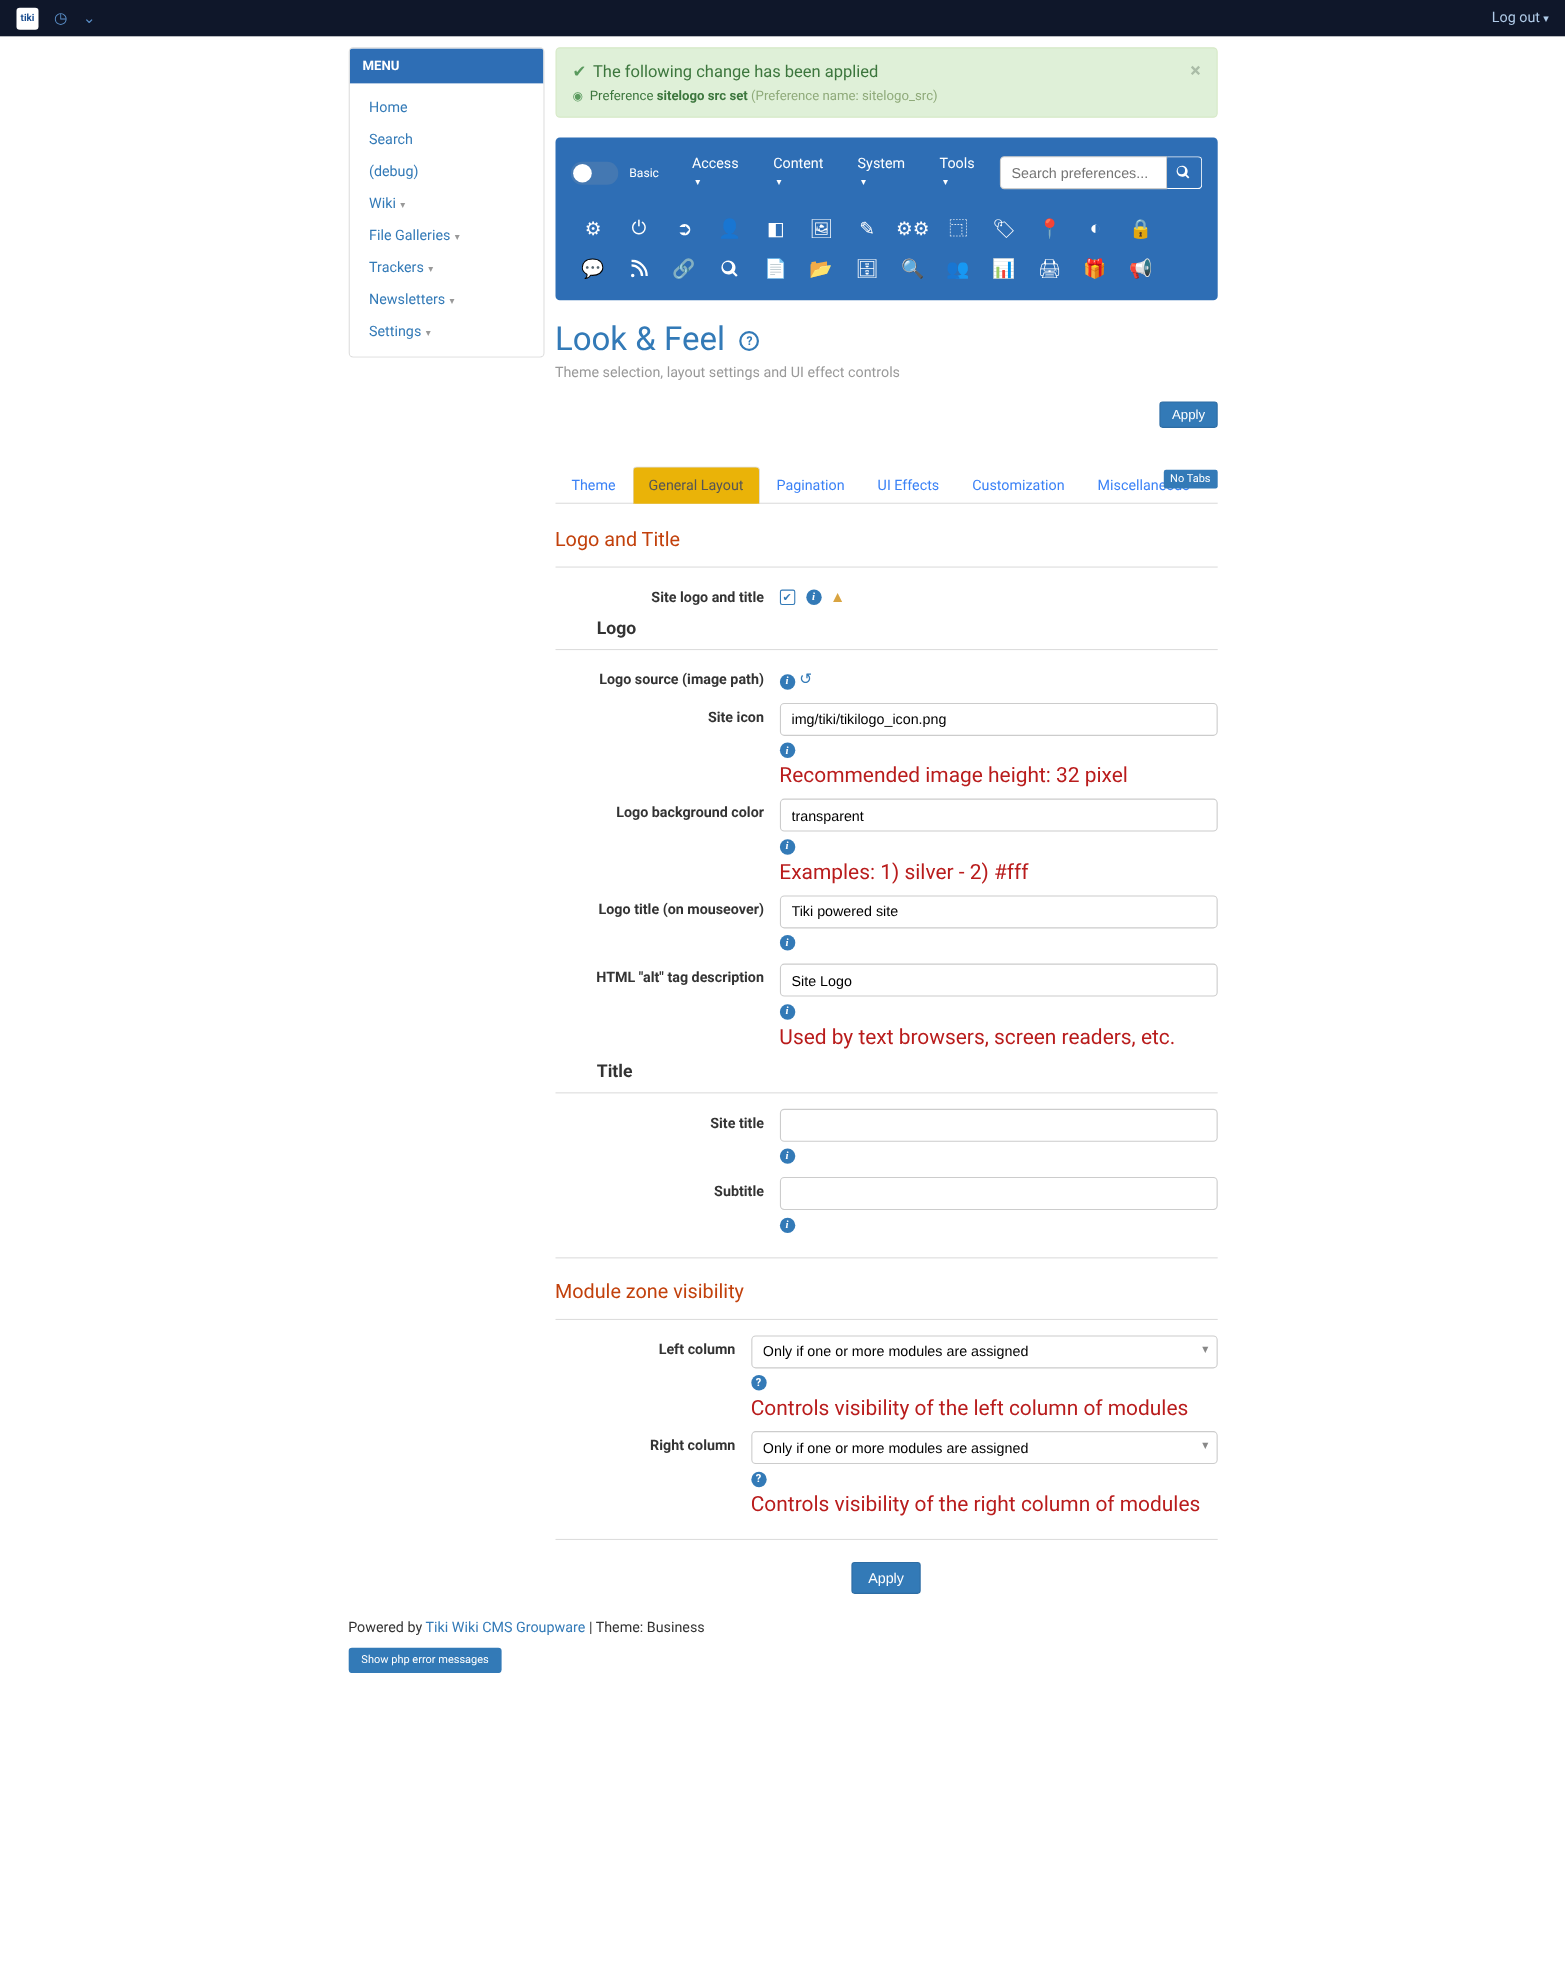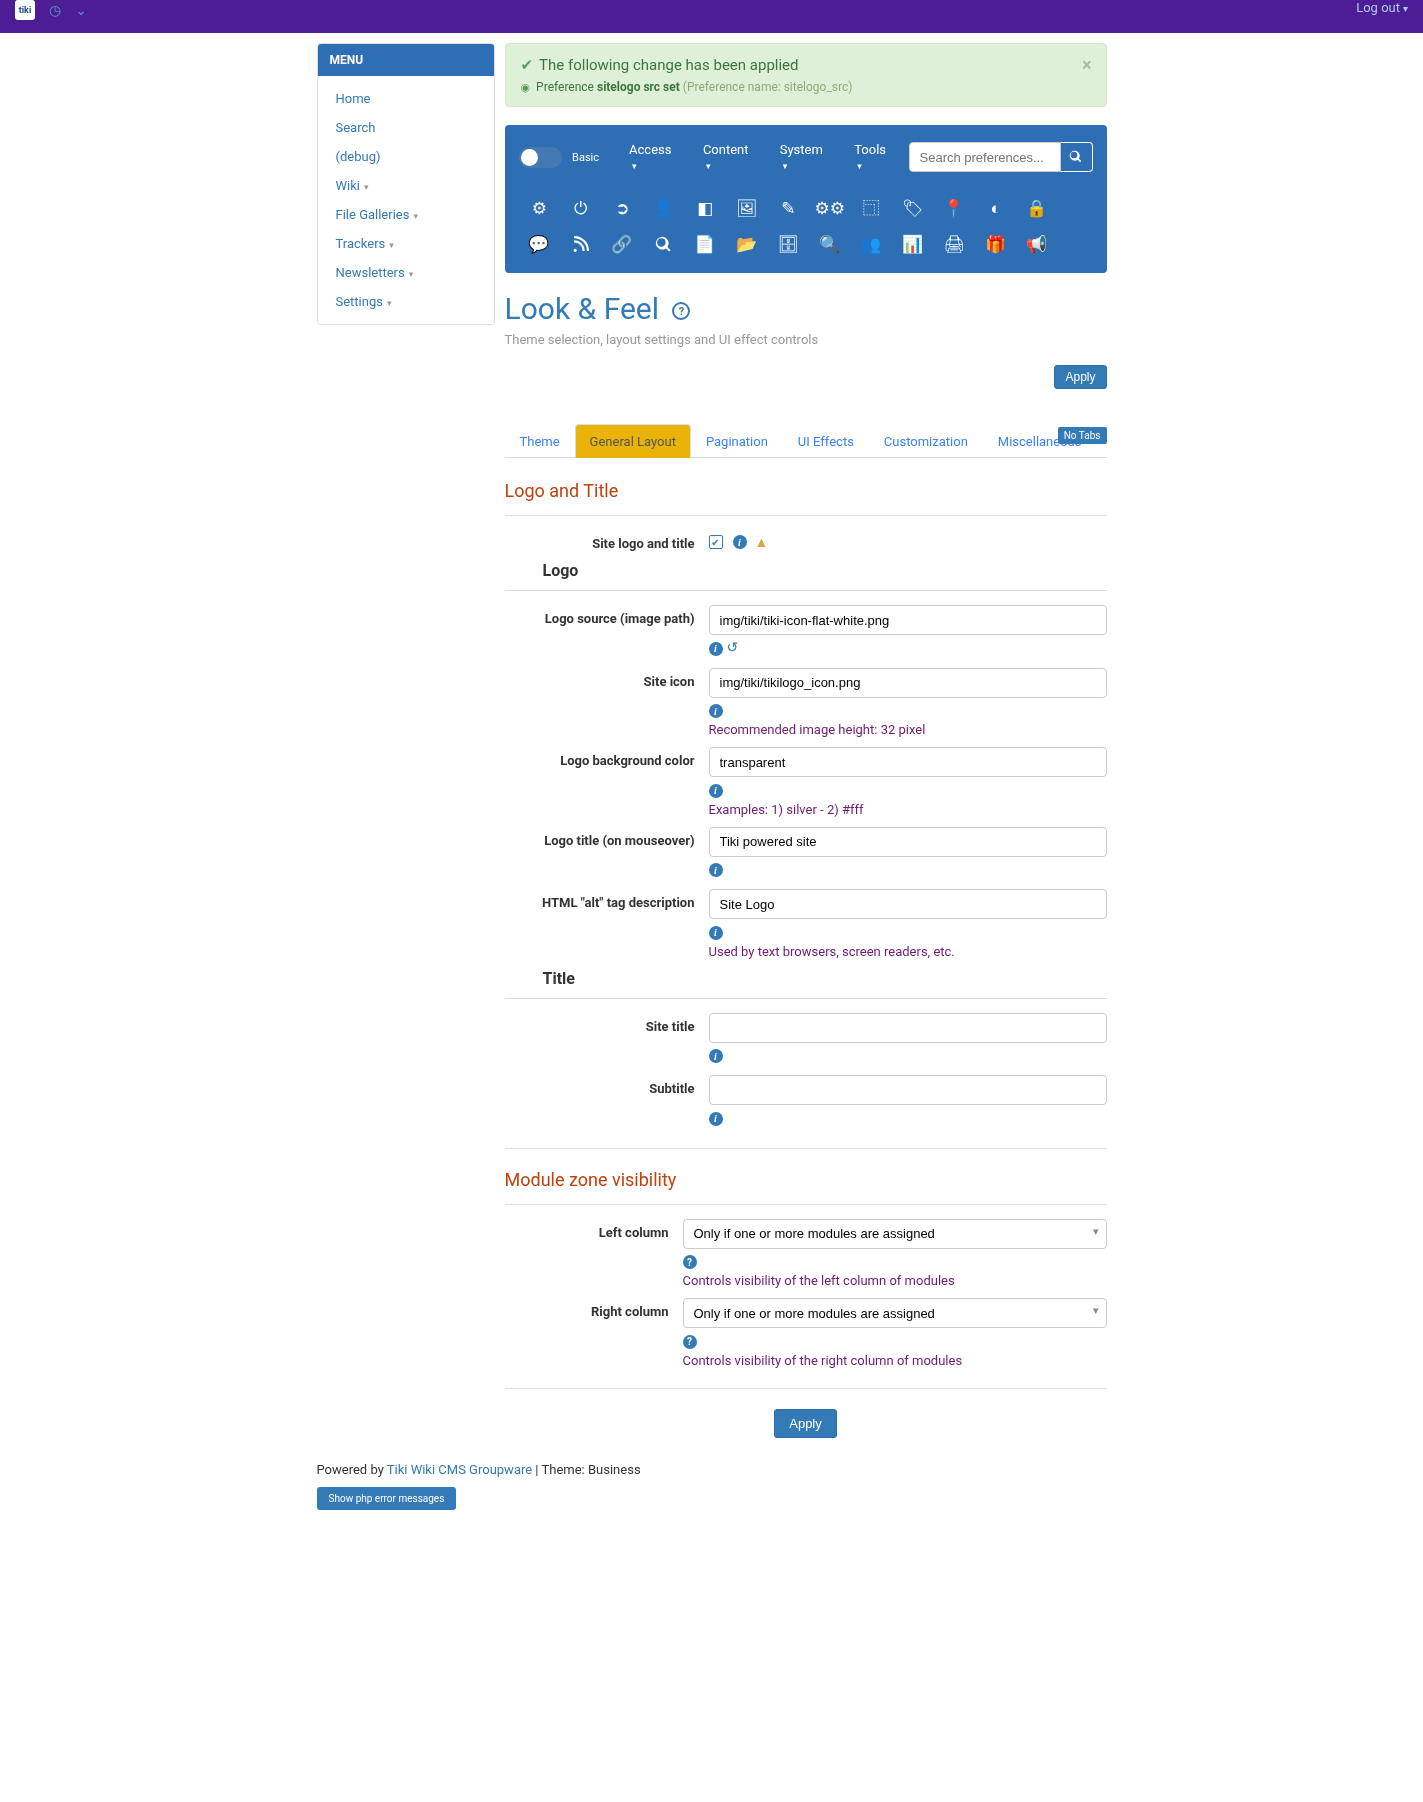--- a/index.html
+++ b/index.html
@@ -1,17 +1,17 @@
 <!DOCTYPE html>
 <html><head>
 <meta charset="utf-8">
 <style>
 * { box-sizing: border-box; margin: 0; padding: 0; }
 body { font-family: -apple-system, BlinkMacSystemFont, "Segoe UI", Roboto, Arial, sans-serif; font-size: 14px; color: #333; background: #fff; }
-.topbar { background: #4c1d95; height: 33px; padding: 0 15px; display: flex; align-items: flex-start; justify-content: space-between; }
+.topbar { background: #0f172a; height: 33px; padding: 0 15px; display: flex; align-items: center; justify-content: space-between; }
 .topbar-left { display: flex; align-items: center; gap: 14px; }
 .tiki-logo { width: 20px; height: 20px; background: #fff; border-radius: 3px; display: flex; align-items: center; justify-content: center; font-size: 9px; color: #1a4d8f; font-weight: bold; }
 .topbar-icon { color: #5a8ec6; cursor: pointer; }
 .logout { color: #b0cbe8; font-size: 13px; cursor: pointer; }
 .logout .caret { font-size: 10px; margin-left: 3px; }
 .container { max-width: 790px; margin: 0 auto; padding: 10px 0 0; display: flex; gap: 10px; }
 .sidebar { width: 178px; flex-shrink: 0; }
 .menu-box { border: 1px solid #ddd; border-radius: 4px; overflow: hidden; }
 .menu-header { background: #2e6eb5; color: #fff; font-weight: bold; font-size: 12px; padding: 9px 12px; }
 .menu-body { padding: 8px 0; background: #fff; }
@@ -52,21 +52,21 @@
 .form-label { width: 204px; text-align: right; padding-right: 14px; padding-top: 6px; font-weight: bold; font-size: 13px; color: #333; }
 .form-control-wrap { flex: 1; }
 .form-input { width: 100%; height: 30px; border: 1px solid #ccc; border-radius: 4px; padding: 0 10px; font-size: 13px; }
 .form-select { width: 100%; height: 30px; border: 1px solid #ccc; border-radius: 4px; padding: 0 24px 0 10px; font-size: 13px; background: #fff; appearance: none; position: relative; }
 .select-wrap { position: relative; }
 .select-wrap::after { content: "▾"; position: absolute; right: 8px; top: 6px; color: #888; font-size: 11px; pointer-events: none; }
 .info-icons { margin-top: 4px; margin-bottom: 2px; }
 .info-i { display: inline-flex; width: 14px; height: 14px; background: #337ab7; color: #fff; border-radius: 50%; align-items: center; justify-content: center; font-size: 10px; font-weight: bold; cursor: pointer; margin-right: 4px; font-style: italic; font-family: serif; }
 .undo-i { color: #337ab7; font-size: 14px; cursor: pointer; }
 .help-q { display: inline-flex; width: 14px; height: 14px; background: #337ab7; color: #fff; border-radius: 50%; align-items: center; justify-content: center; font-size: 10px; font-weight: bold; cursor: pointer; }
-.hint-text { color: #701a75; font-size: 13px; margin-top: 4px; }
+.hint-text { color: #b91c1c; font-size: 19px; margin-top: 4px; }
 .checkbox-row { display: flex; align-items: center; padding-top: 4px; }
 .chk { width: 14px; height: 14px; border: 1.5px solid #337ab7; border-radius: 2px; margin-right: 10px; display: flex; align-items: center; justify-content: center; color: #337ab7; font-size: 10px; cursor: pointer; }
 .warn-i { color: #d9a441; margin-left: 4px; font-size: 14px; }
 .form-separator { border: none; border-top: 1px solid #ddd; margin: 20px 0; }
 .apply-center { text-align: center; margin: 18px 0; }
 .btn-apply-c { background: #337ab7; color: #fff; border: 1px solid #2e6da4; padding: 6px 14px; font-size: 13px; border-radius: 3px; cursor: pointer; }
 .footer { font-size: 13px; padding: 6px 0; border-top: 0; }
 .footer a { color: #337ab7; text-decoration: none; }
 .php-errors { display: inline-block; background: #337ab7; color: #fff; padding: 6px 12px; border-radius: 3px; font-size: 10px; cursor: pointer; margin-top: 4px; }
 svg { width: 1em; height: 1em; fill: currentColor; }
@@ -200,21 +200,20 @@
           <span class="warn-i">▲</span>
         </div>
       </div>
 
       <h3 class="subsection-title">Logo</h3>
       <hr class="section-hr">
 
       <div class="form-row">
         <div class="form-label">Logo source (image path)</div>
         <div class="form-control-wrap">
-          <input class="form-input" value="img/tiki/tiki-icon-flat-white.png" style="">
           <div class="info-icons"><span class="info-i">i</span><span class="undo-i">↺</span></div>
         </div>
       </div>
 
       <div class="form-row">
         <div class="form-label">Site icon</div>
         <div class="form-control-wrap">
           <input class="form-input" value="img/tiki/tikilogo_icon.png" style="">
           <div class="info-icons"><span class="info-i">i</span></div>
           <div class="hint-text">Recommended image height: 32 pixel</div>

